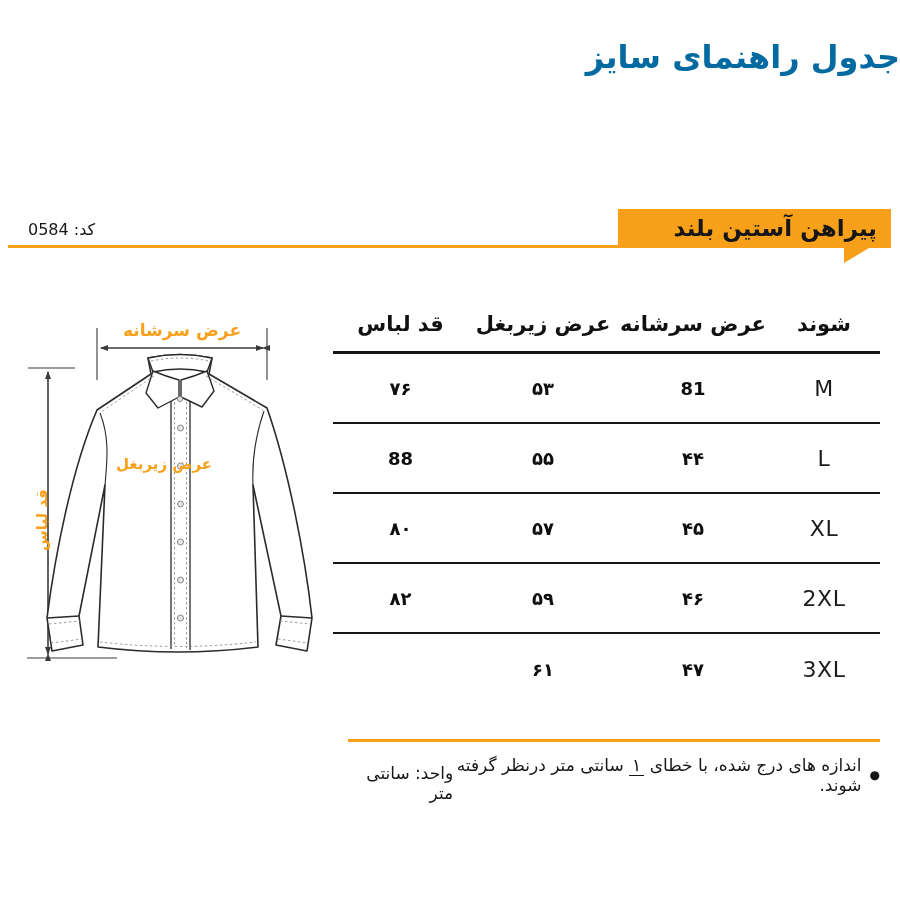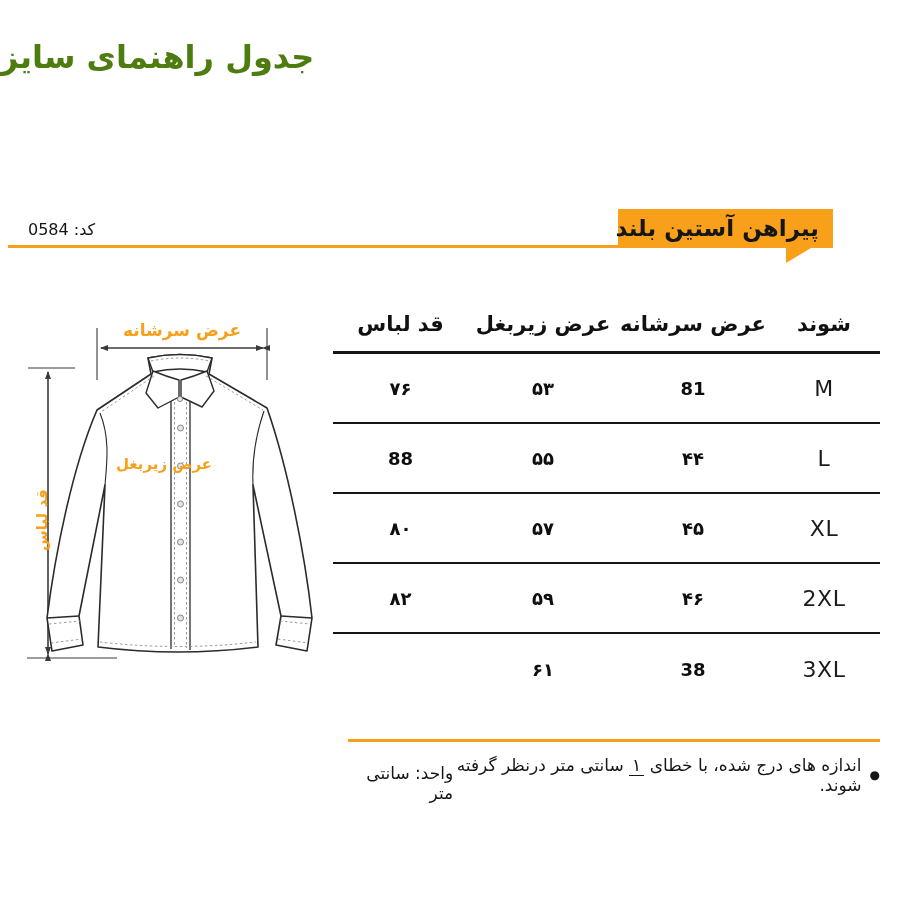--- a/index.html
+++ b/index.html
@@ -5,27 +5,27 @@
   * { margin:0; padding:0; box-sizing:border-box; }
   html,body { background:#fff; }
   #canvas {
     position:relative; width:900px; height:900px; background:#ffffff;
     font-family:"DejaVu Sans", sans-serif; color:#111; overflow:hidden;
   }
   .abs { position:absolute; }
 
   
   .page-title {
-    top:38px; left:0; width:900px; text-align:left;
-    font-size:32px; font-weight:700; color:#4d7c0f;
+    top:38px; left:0; width:900px; text-align:right;
+    font-size:32px; font-weight:700; color:#0369a1;
   }
 
   
   .banner-box {
-    left:618px; top:209px; width:215px; height:39px;
+    left:618px; top:209px; width:273px; height:39px;
     background:#F9A01B;
   }
   .banner-text {
     direction:rtl; line-height:39px; padding:0 14px 0 8px;
     font-size:23px; font-weight:700; color:#161616; text-align:right;
     white-space:nowrap;
   }
   .banner-tail {
     position:absolute; right:22px; top:100%;
     width:0; height:0;
@@ -170,21 +170,21 @@
       <div class="cell-num">۸۰</div>
     </div>
     <div class="t-grid t-row">
       <div class="cell-size">2XL</div>
       <div class="cell-num">۴۶</div>
       <div class="cell-num">۵۹</div>
       <div class="cell-num">۸۲</div>
     </div>
     <div class="t-grid t-row last">
       <div class="cell-size">3XL</div>
-      <div class="cell-num">38</div>
+      <div class="cell-num">۴۷</div>
       <div class="cell-num">۶۱</div>
     </div>
   </div>
 
   <div class="abs accent-rule-bottom"></div>
   <div class="abs footnote">
     <span class="note-wrap">
       <span class="bullet">●</span>
       <span><span>اندازه های درج شده، با خطای</span> <span class="tolerance">۱</span> <span>سانتی متر درنظر گرفته شوند.</span></span>
     </span>

